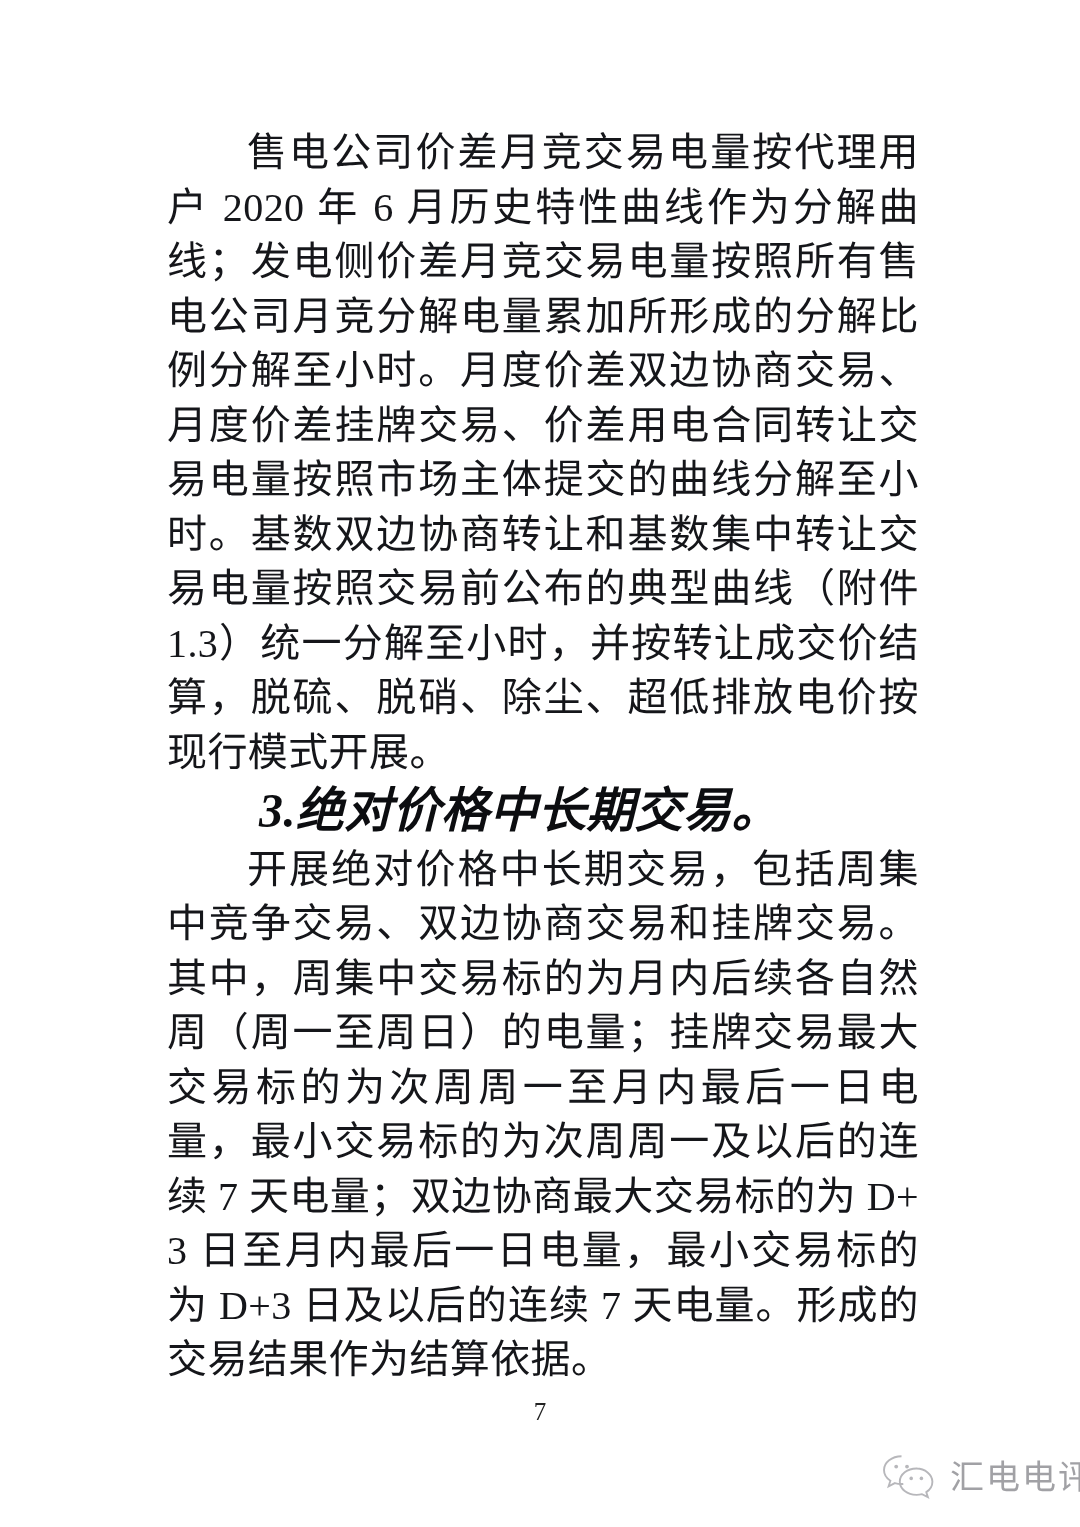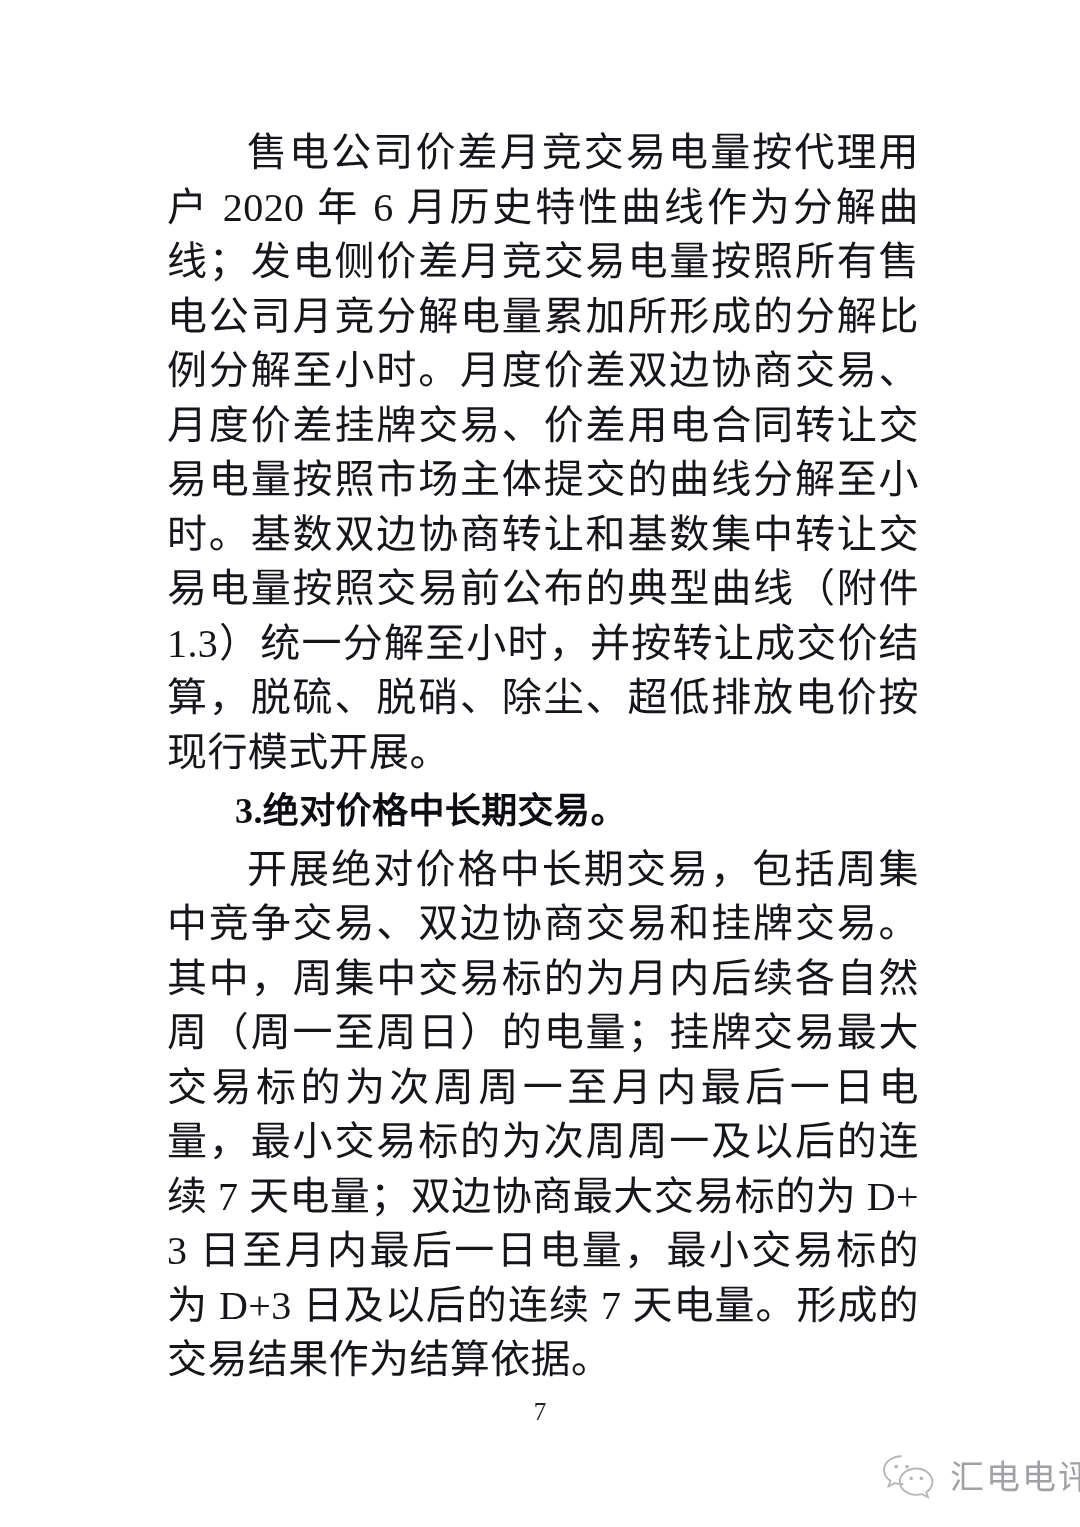--- a/index.html
+++ b/index.html
@@ -37,27 +37,28 @@
     text-align: justify;
     text-justify: inter-character;
     text-indent: 2em;
     margin: 4px;
     color: #15161a;
     font-weight: 400;
     word-break: break-all;
   }
 
   .heading {
-    font-size: 36px;
+    font-size: 48px;
     line-height: 54.5px;
     letter-spacing: 0.4px;
     text-indent: 2em;
     margin: 0;
     font-weight: 700;
     color: #0c0d10;
+    font-style: italic;
   }
 
   
   .page-number {
     position: absolute;
     left: 0;
     right: 0;
     top: 1398px;
     text-align: center;
     font-size: 25px;

